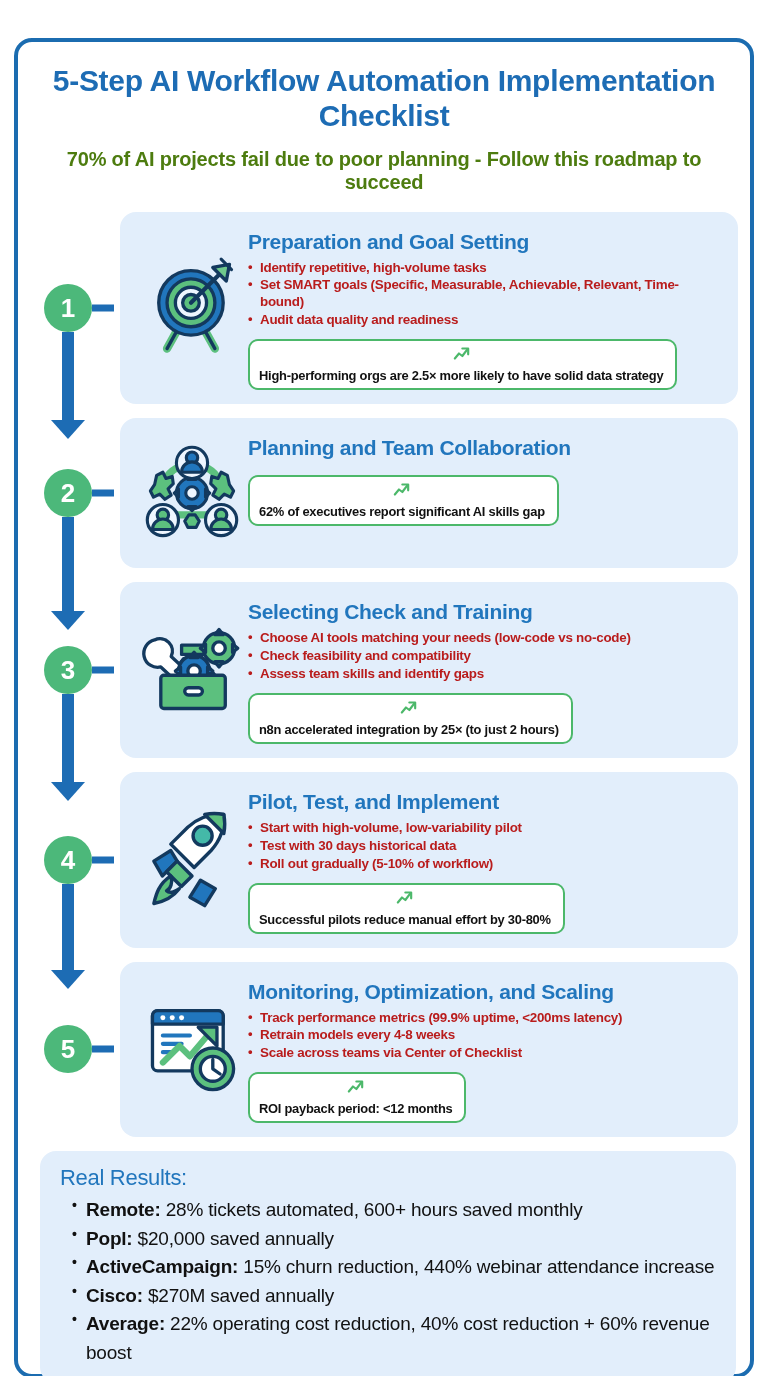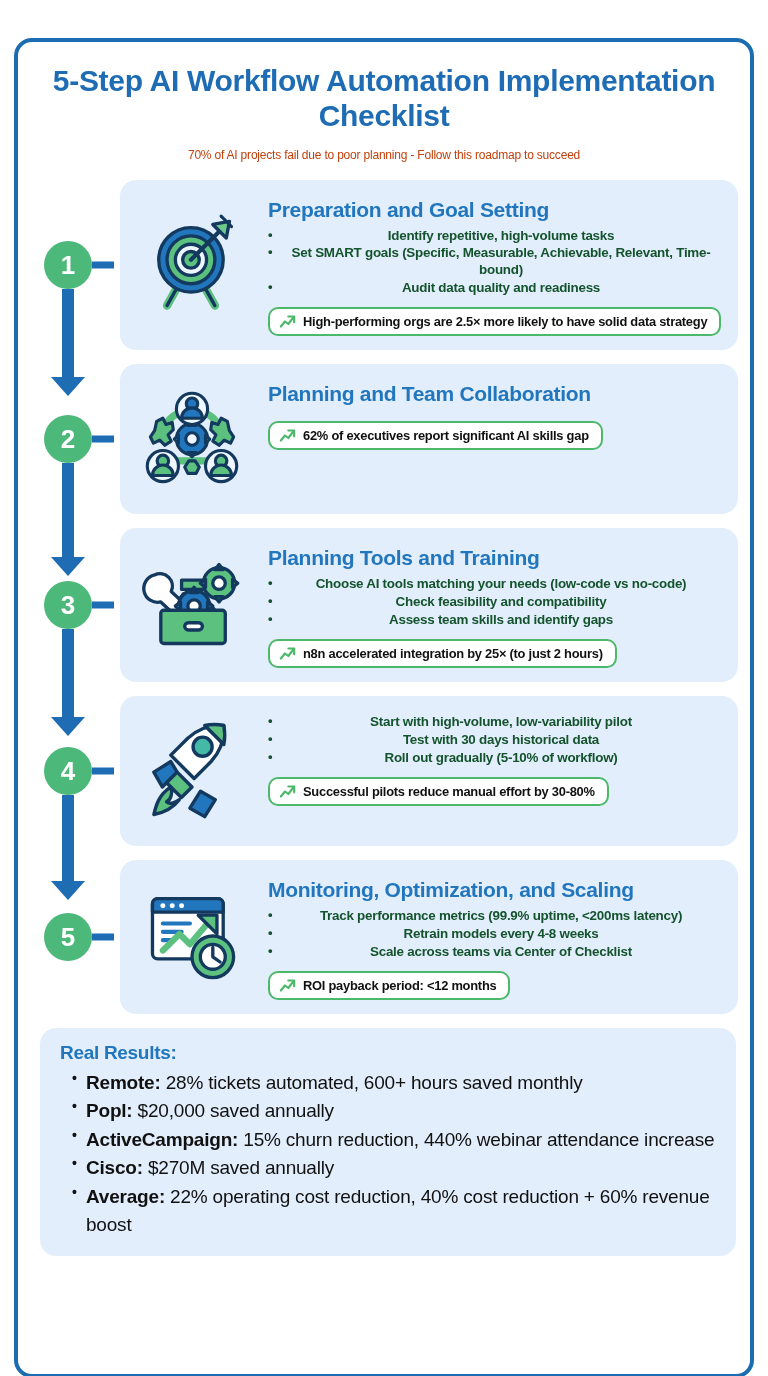--- a/index.html
+++ b/index.html
@@ -23,23 +23,23 @@
   #header { padding: 22px 26px 0 26px; text-align: center; }
   #title {
     color: #1d6cb4;
     font-size: 30px;
     font-weight: bold;
     line-height: 1.16;
     letter-spacing: -0.3px;
   }
   #subtitle {
     margin-top: 14px;
-    color: #c2410c;
-    font-size: 12px;
-    font-weight: normal;
+    color: #4d7c0f;
+    font-size: 20px;
+    font-weight: bold;
     letter-spacing: -0.2px;
   }
 
   
   #steps {
     position: relative;
     margin-top: 18px;
     padding-left: 0;
   }
   .step-row {
@@ -97,21 +97,21 @@
     border-right: 17px solid transparent;
     border-top: 19px solid #1d6cb4;
   }
 
   .card {
     flex: 1 1 auto;
     background: #e2eefb;
     border-radius: 16px;
     padding: 12px 16px 14px 16px;
     display: flex;
-    gap: 20px;
+    gap: 0;
     margin-right: 12px;
     min-height: 150px;
   }
   .card-icon {
     flex: 0 0 112px;
     display: flex;
     align-items: center;
     justify-content: center;
   }
   .card-icon svg { display: block; }
@@ -119,65 +119,65 @@
   .card-title {
     color: #2176bd;
     font-size: 21px;
     font-weight: bold;
     letter-spacing: -0.3px;
     margin-bottom: 6px;
   }
   .bullets { list-style: none; }
   .bullets li {
     position: relative;
-    color: #14532d;
+    color: #b91c1c;
     font-size: 13.4px;
     font-weight: bold;
     line-height: 1.26;
     padding-left: 12px;
     letter-spacing: -0.25px;
     margin-bottom: 1px;
-    text-align: center;
   }
   .bullets li::before {
     content: "\2022";
     position: absolute;
     left: 0; top: -1px;
     font-size: 13px;
   }
   .stat {
     display: inline-flex;
     align-items: center;
     gap: 7px;
     margin-top: 9px;
     background: #ffffff;
     border: 2.2px solid #4cb86a;
     border-radius: 10px;
     padding: 5px 12px 5px 9px;
+    flex-direction: column;
   }
   .stat-text {
     color: #111111;
     font-size: 12.9px;
     font-weight: bold;
     letter-spacing: -0.25px;
     white-space: nowrap;
   }
   .trend-icon { flex: 0 0 17px; display: block; }
 
   
   #results {
     margin: 6px 14px 0 22px;
     background: #e2eefb;
     border-radius: 16px;
     padding: 14px 20px 16px 20px;
   }
   #results-title {
     color: #2176bd;
-    font-size: 19px;
-    font-weight: bold;
+    font-size: 22px;
+    font-weight: normal;
     margin-bottom: 5px;
     letter-spacing: -0.3px;
   }
   #results ul { list-style: none; padding-left: 12px; }
   #results li {
     position: relative;
     color: #111111;
     font-size: 19px;
     line-height: 1.5;
     padding-left: 14px;
@@ -308,21 +308,21 @@
         <path d="M76 12 l4 5 -8 0z M76 48 l4-5 -8 0z M58 30 l5 4 0-8z M94 30 l-5 4 0-8z" fill="#5cc07e"></path>
         <circle cx="52" cy="52" r="15" fill="#2176bd"></circle>
         <circle cx="52" cy="52" r="6" fill="#ffffff"></circle>
         <path d="M52 34 l4 5 -8 0z M52 70 l4-5 -8 0z M34 52 l5 4 0-8z M70 52 l-5 4 0-8z" fill="#2176bd"></path>
         <rect x="20" y="56" width="62" height="32" rx="3" fill="#5cc07e"></rect>
         <rect x="43" y="68" width="17" height="7" rx="3.5" fill="#ffffff"></rect>
       </g>
     </svg>
           </div>
       <div class="card-body">
-        <div class="card-title">Planning Tools and Training</div>
+        <div class="card-title">Selecting Check and Training</div>
         <ul class="bullets">
           <li>Choose AI tools matching your needs (low-code vs no-code)</li>
               <li>Check feasibility and compatibility</li>
               <li>Assess team skills and identify gaps</li>
         </ul>
         <div class="stat">
           <span>
                 <svg class="trend-icon" width="17" height="15" viewBox="0 0 20 18">
   <path d="M2 15 L7 9 L11 12 L17 4" fill="none" stroke="#4cb86a" stroke-width="2.6" stroke-linecap="round" stroke-linejoin="round"></path>
   <path d="M11 3 H18 V10" fill="none" stroke="#4cb86a" stroke-width="2.6" stroke-linecap="round" stroke-linejoin="round"></path>
@@ -347,20 +347,21 @@
         <path d="M62 8 a46 46 0 0 1 18 0 a46 46 0 0 1 0 18z" fill="#5cc07e"></path>
         <circle cx="60" cy="28" r="9" fill="#44b9a8"></circle>
         <path d="M30 42 L14 52 l8 14 14 -14z" fill="#2176bd"></path>
         <path d="M58 70 L48 86 l14 8 10 -16z" fill="#2176bd"></path>
         <path d="M36 52 l14 14 -10 10 -14 -14z" fill="#5cc07e"></path>
         <path d="M30 66 c-12 8 -14 18 -16 26 c10 -2 18 -6 24 -14 c-6 4 -10 4 -12 2 c4 -2 6 -8 4 -14z" fill="#5cc07e"></path>
       </g>
     </svg>
           </div>
       <div class="card-body">
+        <div class="card-title">Pilot, Test, and Implement</div>
         <ul class="bullets">
           <li>Start with high-volume, low-variability pilot</li>
               <li>Test with 30 days historical data</li>
               <li>Roll out gradually (5-10% of workflow)</li>
         </ul>
         <div class="stat">
           <span>
                 <svg class="trend-icon" width="17" height="15" viewBox="0 0 20 18">
   <path d="M2 15 L7 9 L11 12 L17 4" fill="none" stroke="#4cb86a" stroke-width="2.6" stroke-linecap="round" stroke-linejoin="round"></path>
   <path d="M11 3 H18 V10" fill="none" stroke="#4cb86a" stroke-width="2.6" stroke-linecap="round" stroke-linejoin="round"></path>

